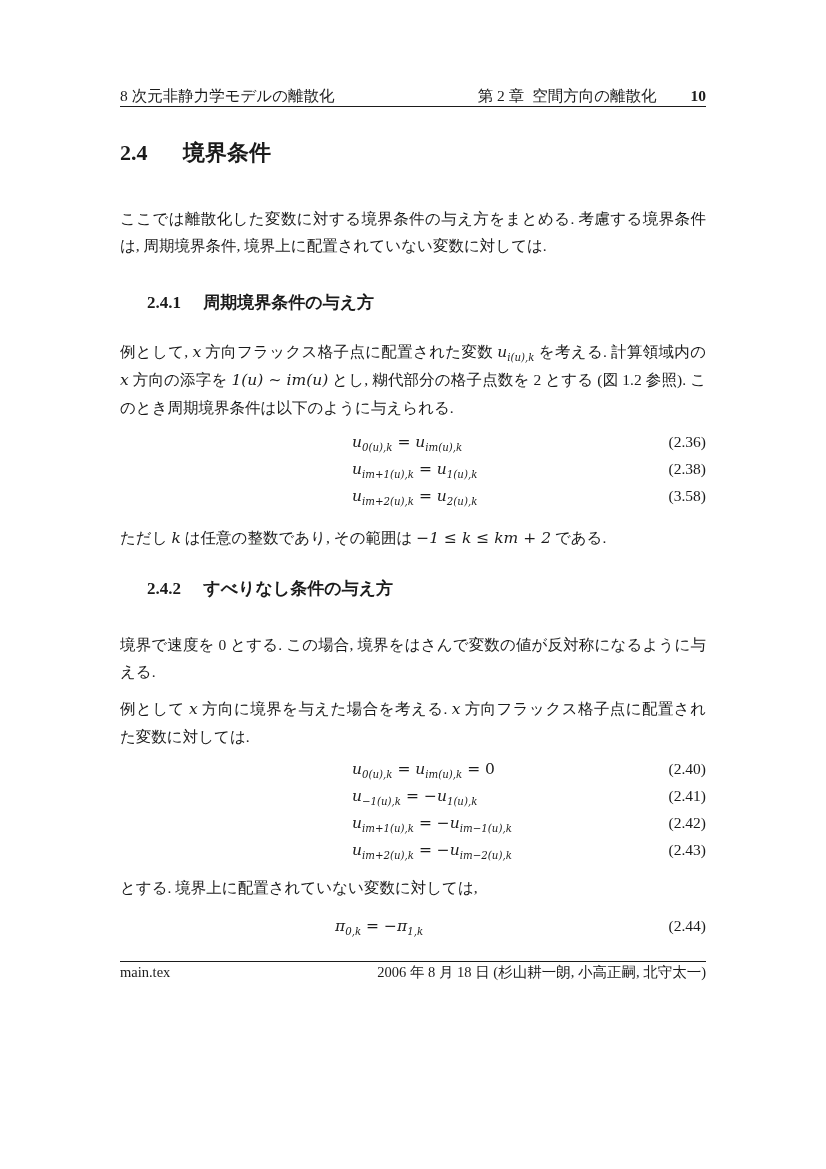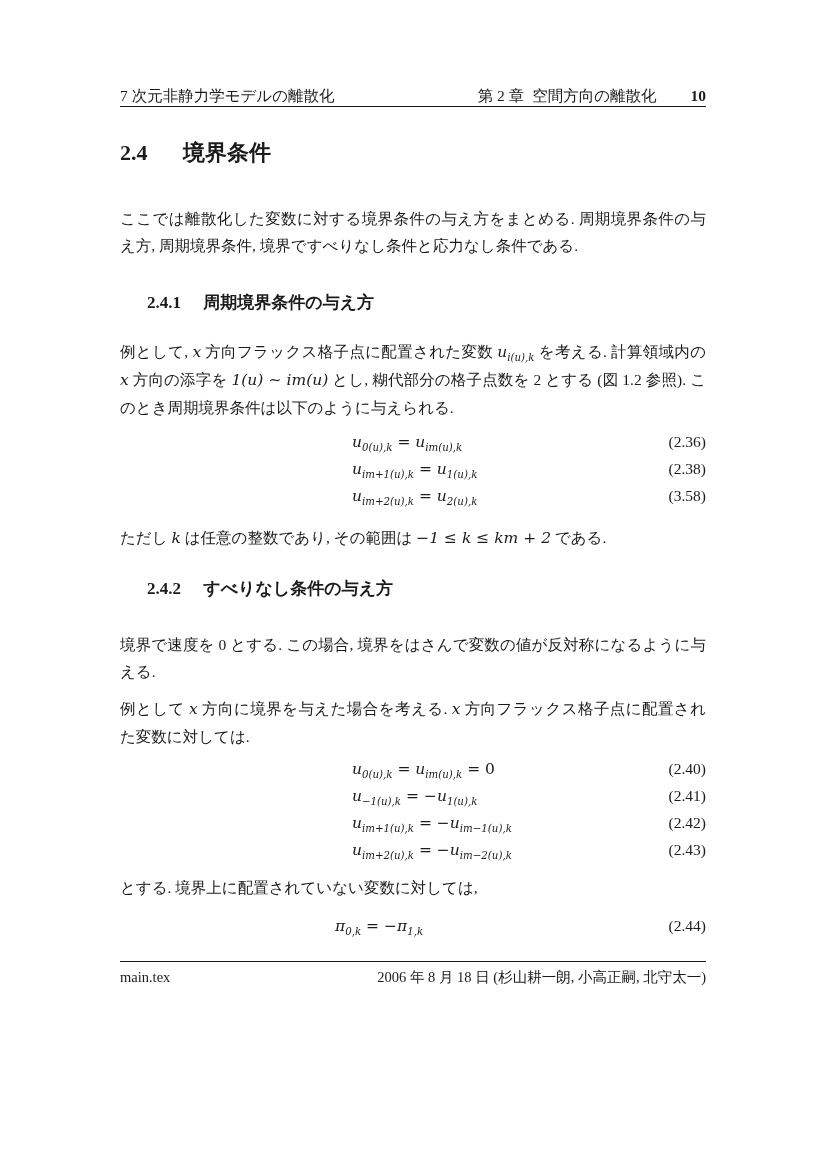--- a/index.html
+++ b/index.html
@@ -35,45 +35,45 @@
         font-family:"DejaVu Serif","Liberation Serif",serif; }
   
   .eq-block { margin-top:12px; }
   .eq-row { display:flex; align-items:baseline; height:27px; font-size:15.5px; }
   .eq-body { font-family:"DejaVu Serif","Liberation Serif",serif; }
   .indent-a { margin-left:232px; }
   .indent-b { margin-left:215px; }
   .eq-num { margin-left:auto; font-style:normal; }
   
   .foot {
-    margin-top:17px; border-top:1px solid #1b1b1b; padding-top:5px;
+    margin-top:17px; border-top:1px solid #1b1b1b; 
     display:flex; align-items:baseline; font-size:14.5px; line-height:20px;
   }
   .foot .spacer { flex:1; }
   .mono { font-family:"Liberation Serif","DejaVu Serif",serif; }
 </style>
 </head>
 <body>
 
 <div class="page">
 
   <div class="runhead">
-    <span>7 次元非静力学モデルの離散化</span>
+    <span>8 次元非静力学モデルの離散化</span>
     <span class="spacer"></span>
     <span class="chap-label">第 2 章</span>
     <span class="chap-title">空間方向の離散化</span>
     <span class="pageno">10</span>
   </div>
 
   <div class="sec-head">
     <span class="num">2.4</span>
     <span class="ttl">境界条件</span>
   </div>
 
-  <div class="para" style="margin-top:36px;">ここでは離散化した変数に対する境界条件の与え方をまとめる. 周期境界条件の与え方, 周期境界条件, 境界ですべりなし条件と応力なし条件である.</div>
+  <div class="para" style="margin-top:36px;">ここでは離散化した変数に対する境界条件の与え方をまとめる. 考慮する境界条件は, 周期境界条件, 境界上に配置されていない変数に対しては.</div>
 
   <div class="subsec-head" style="margin-top:31px;">
     <span class="num">2.4.1</span>
     <span class="ttl">周期境界条件の与え方</span>
   </div>
 
   <div class="para mt-sub1"><span class="seg-t">例として, </span><span class="seg-m">x</span><span class="seg-t"> 方向フラックス格子点に配置された変数 </span><span class="seg-m">u</span><sub class="seg-sub">i(u),k</sub><span class="seg-t"> を考える. 計算領域内の </span><span class="seg-m">x</span><span class="seg-t"> 方向の添字を </span><span class="seg-m">1(u) ∼ im(u)</span><span class="seg-t"> とし, 糊代部分の格子点数を 2 とする (図 1.2 参照). このとき周期境界条件は以下のように与えられる.</span></div>
 
   <div class="eq-block">
     <div class="eq-row">

